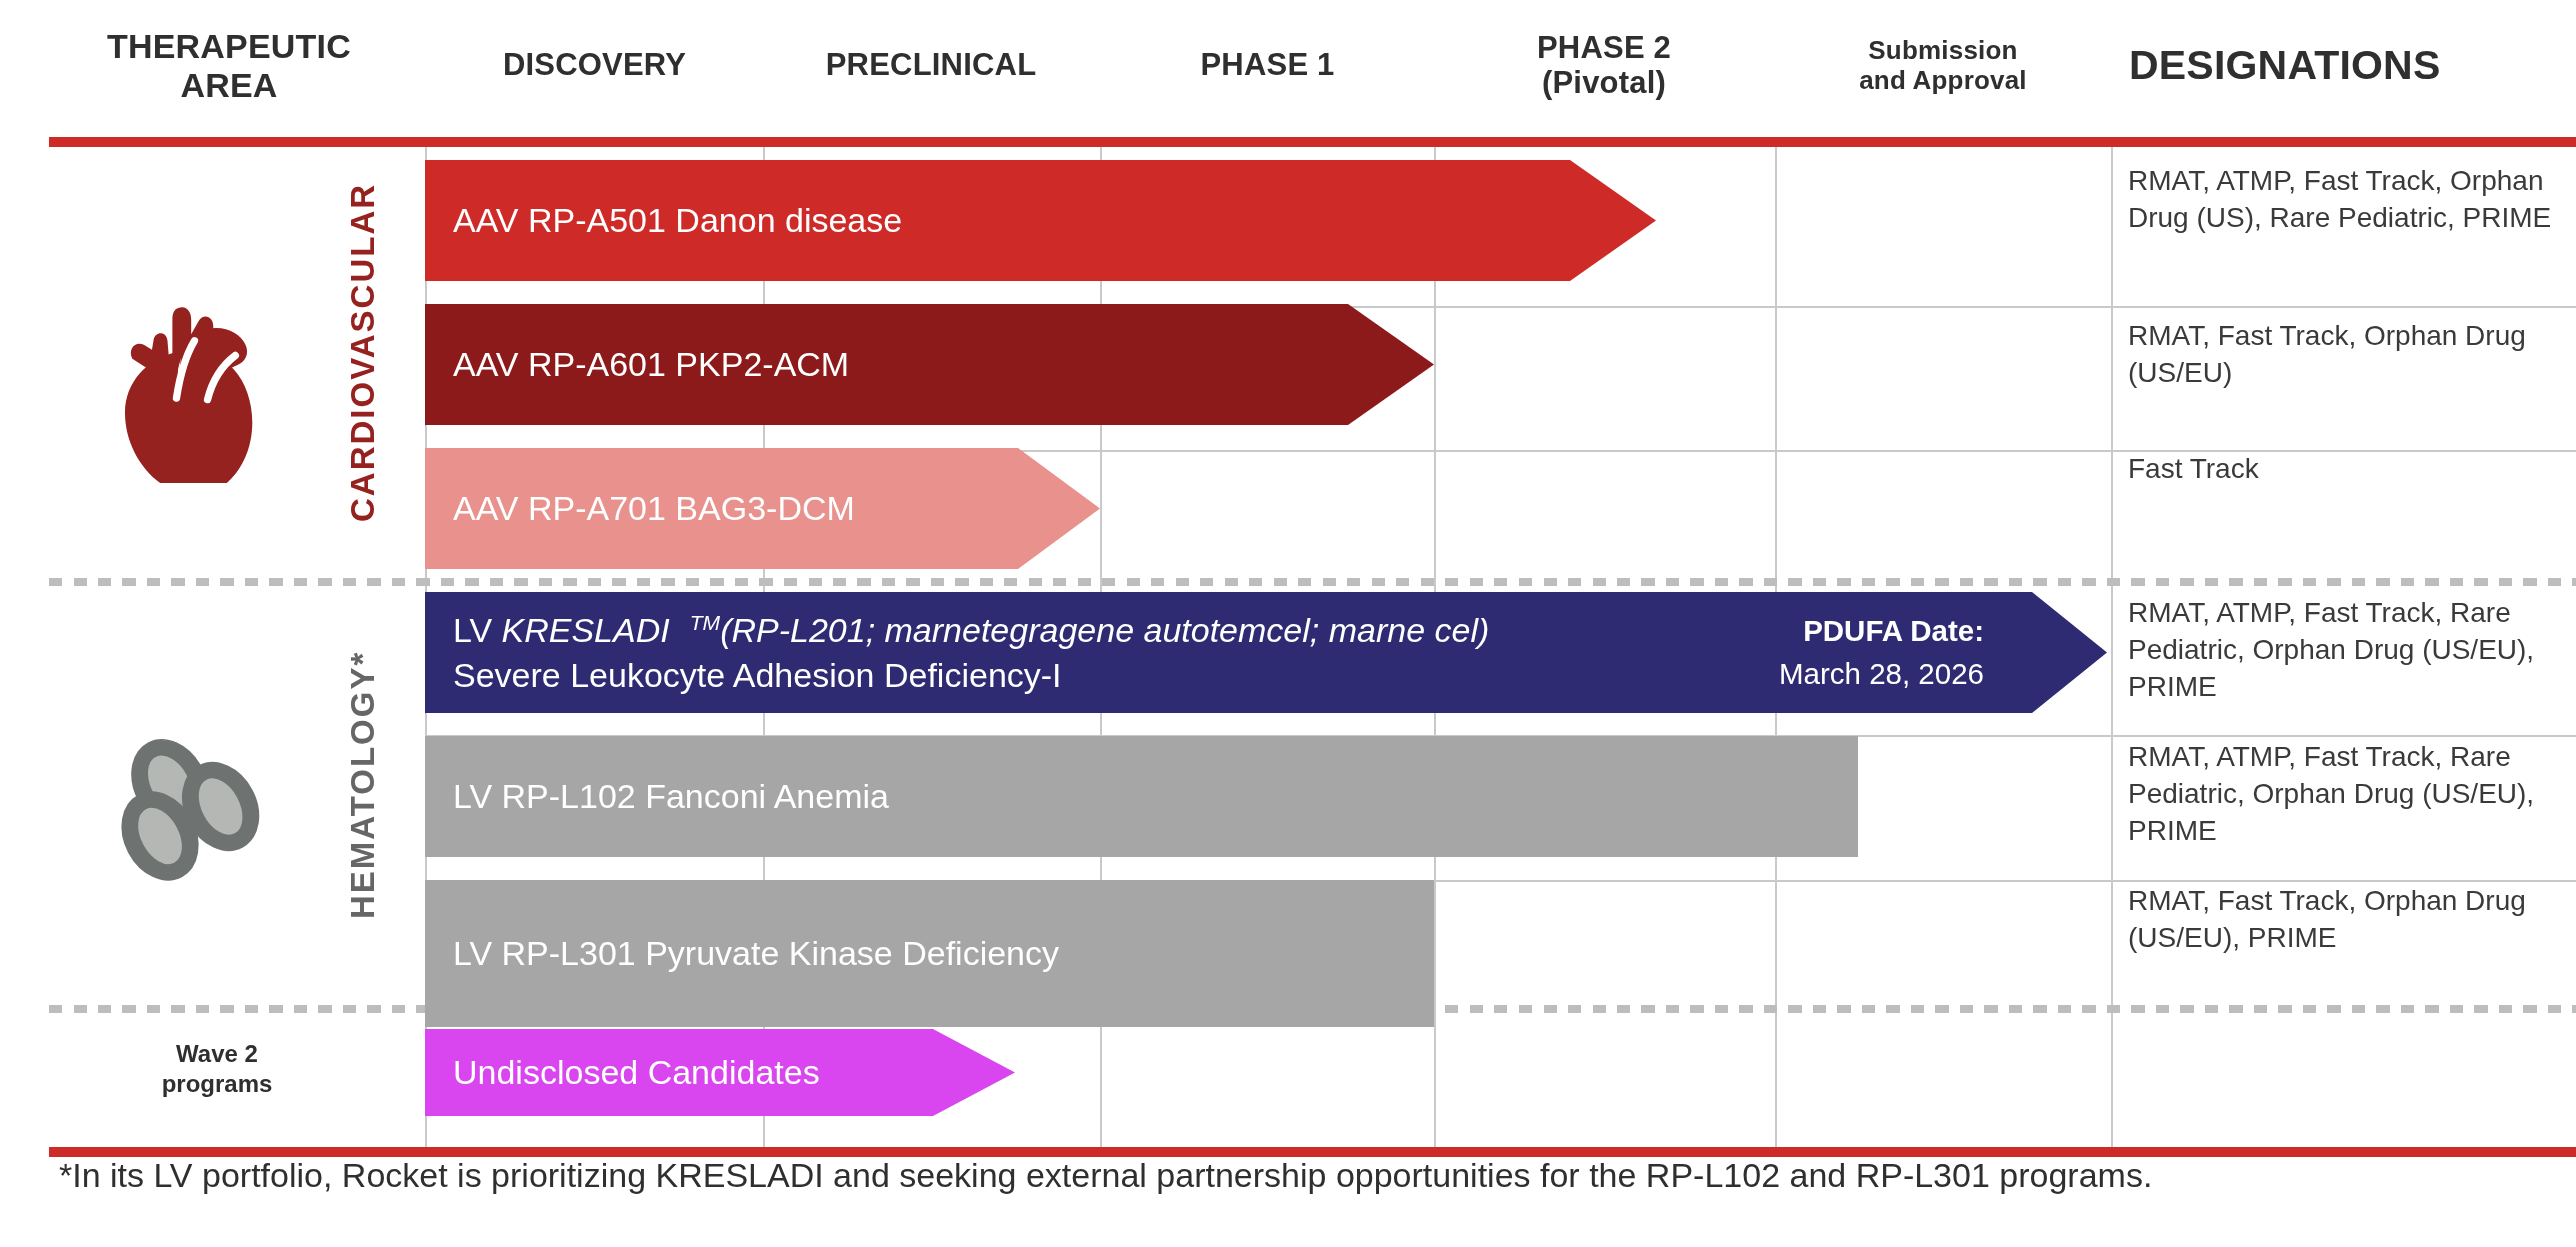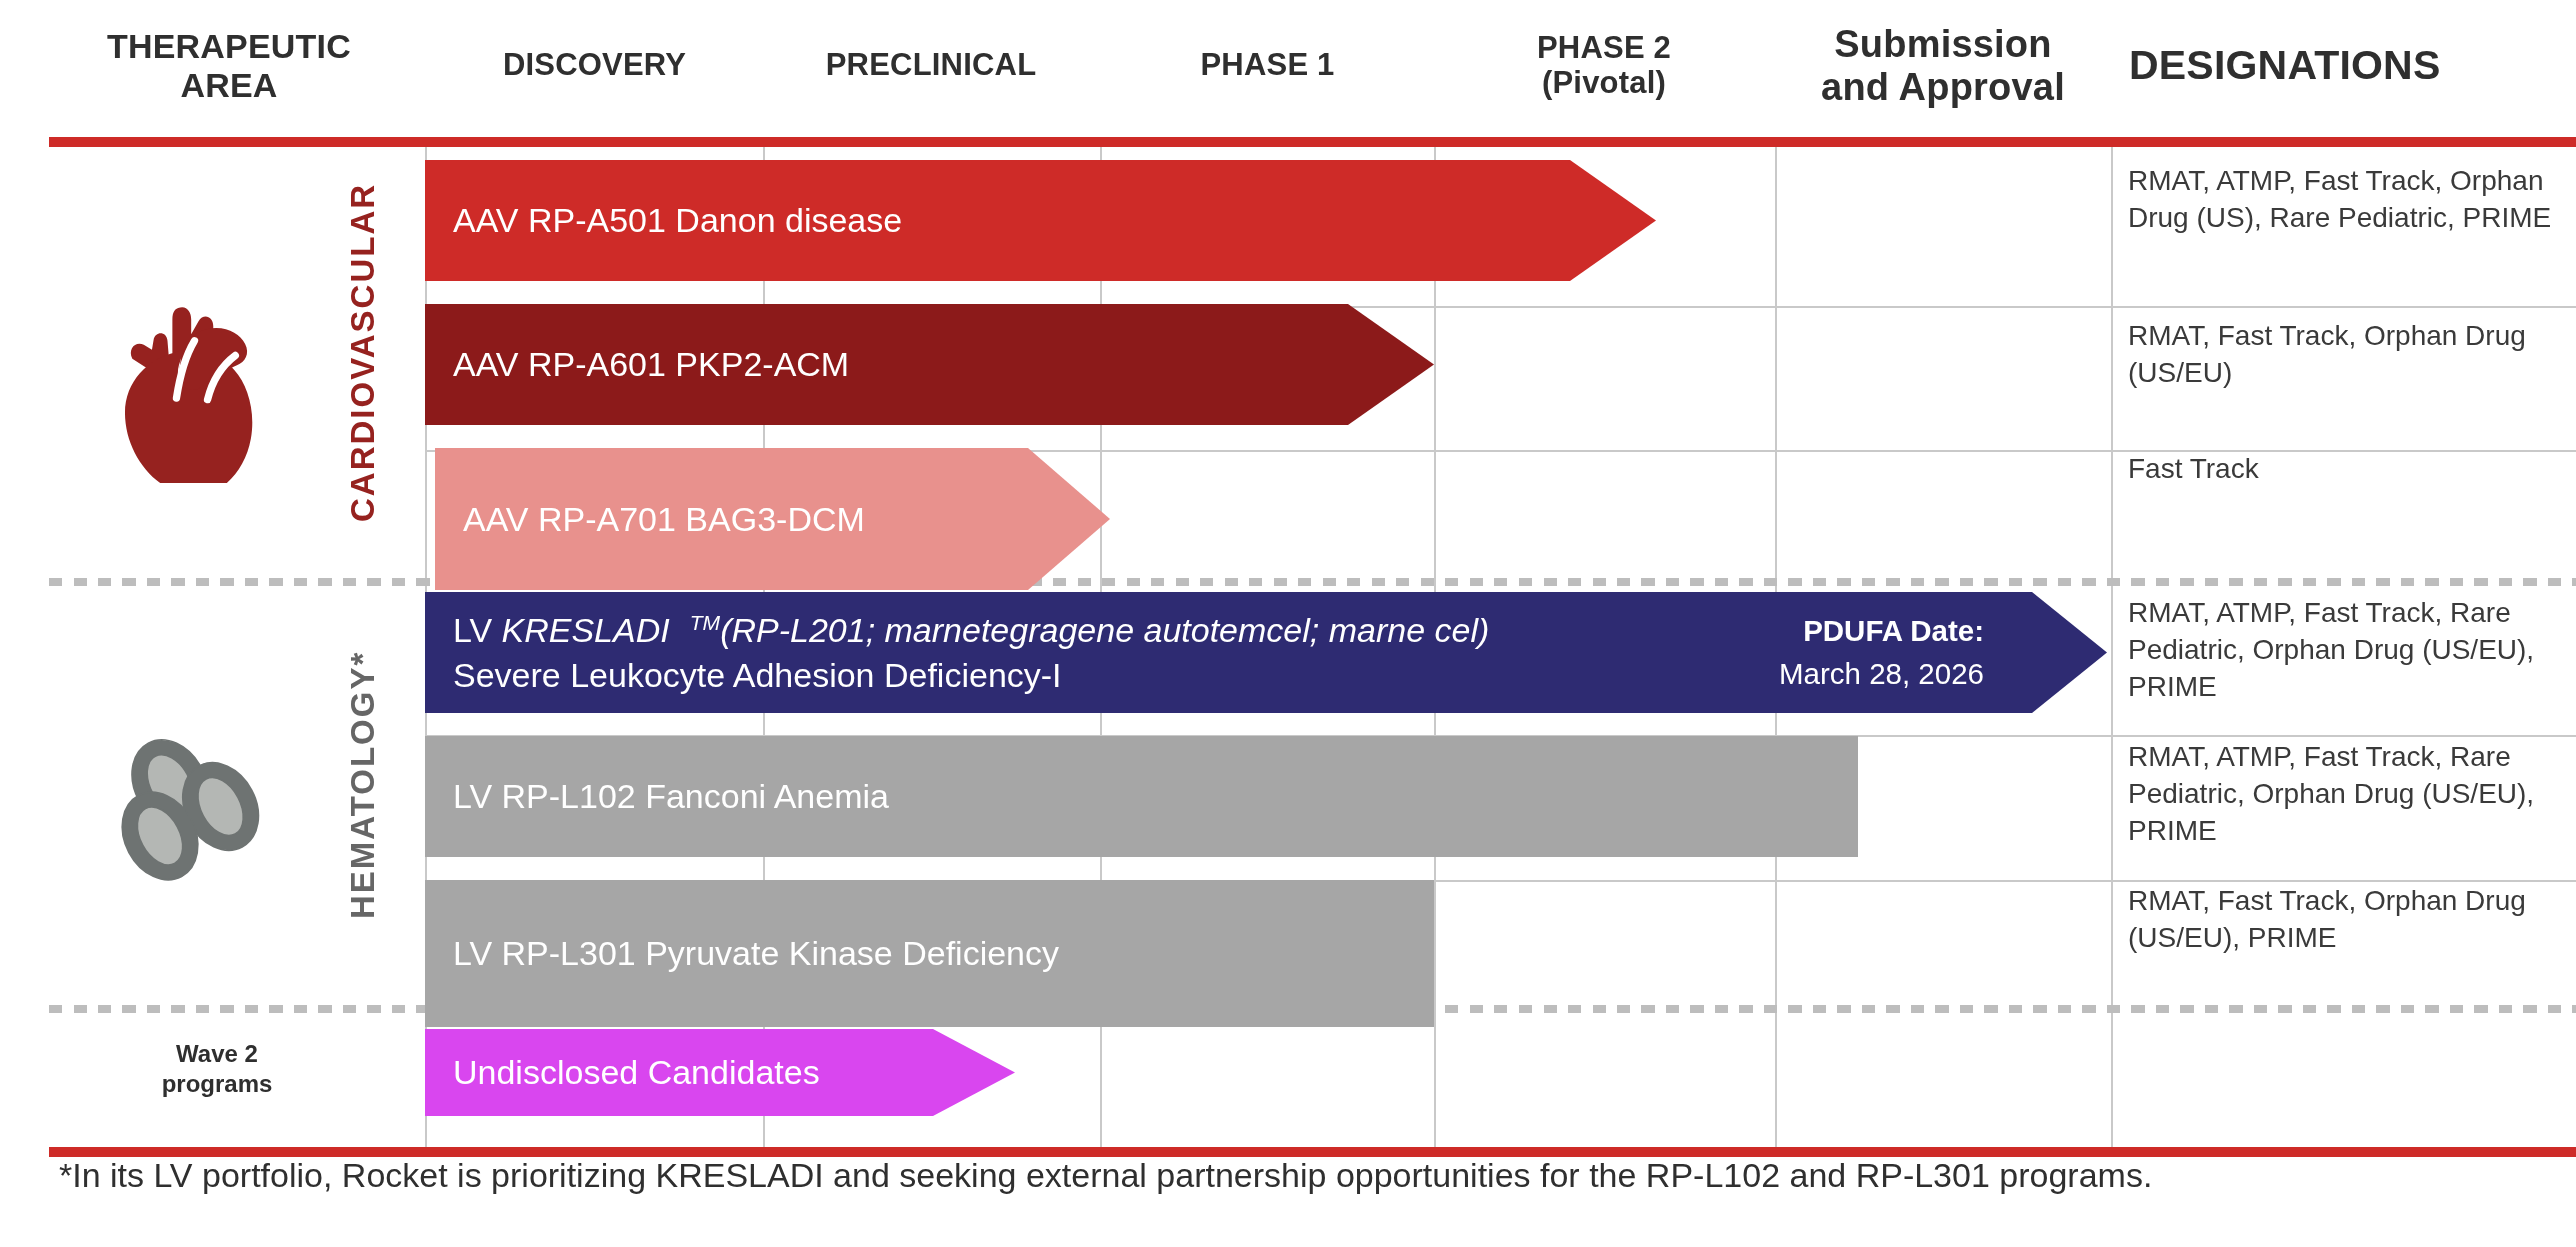--- a/index.html
+++ b/index.html
@@ -15,21 +15,21 @@
   .col-head{
     position:absolute; top:0; height:131px;
     display:flex; align-items:center; justify-content:center; text-align:center;
     font-weight:bold; color:#2f2f2f; letter-spacing:0.2px; line-height:1.12;
   }
   #head-ta   {left:49px;  width:360px; font-size:34px;}
   #head-disc {left:425px; width:339px; font-size:31px;}
   #head-pre  {left:763px; width:336px; font-size:31px;}
   #head-p1   {left:1100px;width:335px; font-size:31px;}
   #head-p2   {left:1434px;width:340px; font-size:31px;}
-  #head-sub  {left:1775px;width:336px; font-size:38px;}
+  #head-sub  {left:1775px;width:336px; font-size:26px;}
   #head-des  {left:2111px;width:465px; font-size:41px; justify-content:flex-start; padding-left:18px; box-sizing:border-box;}
 
   
   .red-rule{position:absolute; left:49px; width:2527px; height:9.8px; background:#CE2B28;}
   #rule-top{top:137px;}
   #rule-bottom{top:1147px;}
 
   .dotted-rule{
     position:absolute; left:49px; width:2527px; height:8.2px;
     background-image:repeating-linear-gradient(to right,#bdbdbd 0 13px,transparent 13px 24.5px);
@@ -183,21 +183,21 @@
   <span class="bar-label">AAV RP-A501 Danon disease</span>
 </div>
 <div class="desig" style="top:162px">RMAT, ATMP, Fast Track, Orphan Drug (US), Rare Pediatric, PRIME</div>
 
 <div class="bar arrow" style="left:425px; top:304px; width:1009px; height:121px; background:#8C1A1A;
             clip-path:polygon(0 0, calc(100% - 86px) 0, 100% 50%, calc(100% - 86px) 100%, 0 100%);">
   <span class="bar-label">AAV RP-A601 PKP2-ACM</span>
 </div>
 <div class="desig" style="top:317px">RMAT, Fast Track, Orphan Drug (US/EU)</div>
 
-<div class="bar arrow" style="left:435px; top:448px; width:675px; height:142px; background:#E8918D;
+<div class="bar arrow" style="left:425px; top:448px; width:675px; height:121px; background:#E8918D;
             clip-path:polygon(0 0, calc(100% - 82px) 0, 100% 50%, calc(100% - 82px) 100%, 0 100%);">
   <span class="bar-label">AAV RP-A701 BAG3-DCM</span>
 </div>
 <div class="desig" style="top:450px">Fast Track</div>
 
 <div class="bar arrow" style="left:425px; top:592px; width:1682px; height:121px; background:#2E2B72;
             clip-path:polygon(0 0, calc(100% - 75px) 0, 100% 50%, calc(100% - 75px) 100%, 0 100%);">
   <span class="bar-label">
     <span><span>LV </span><span class="ital">KRESLADI</span><sup class="ital">TM</sup><span class="ital">(RP-L201; marnetegragene autotemcel; marne cel)</span></span>
     <br>

